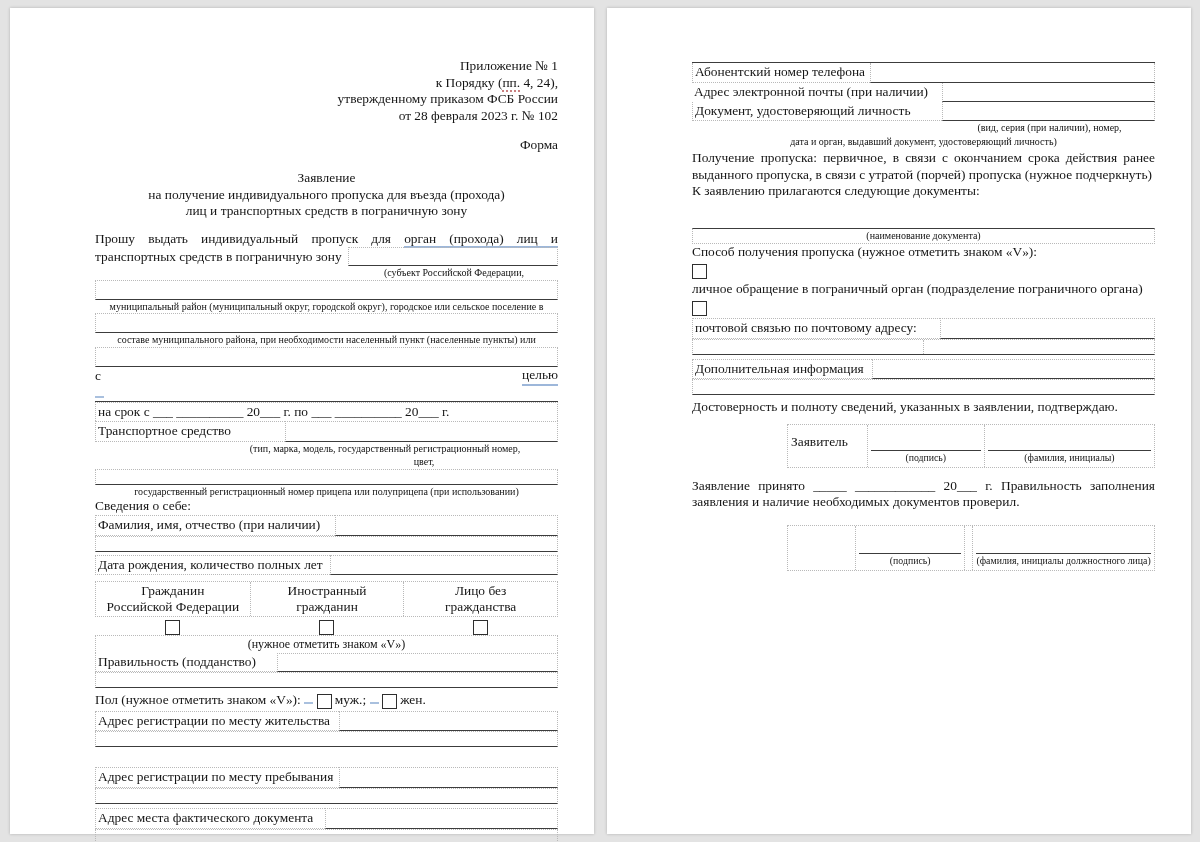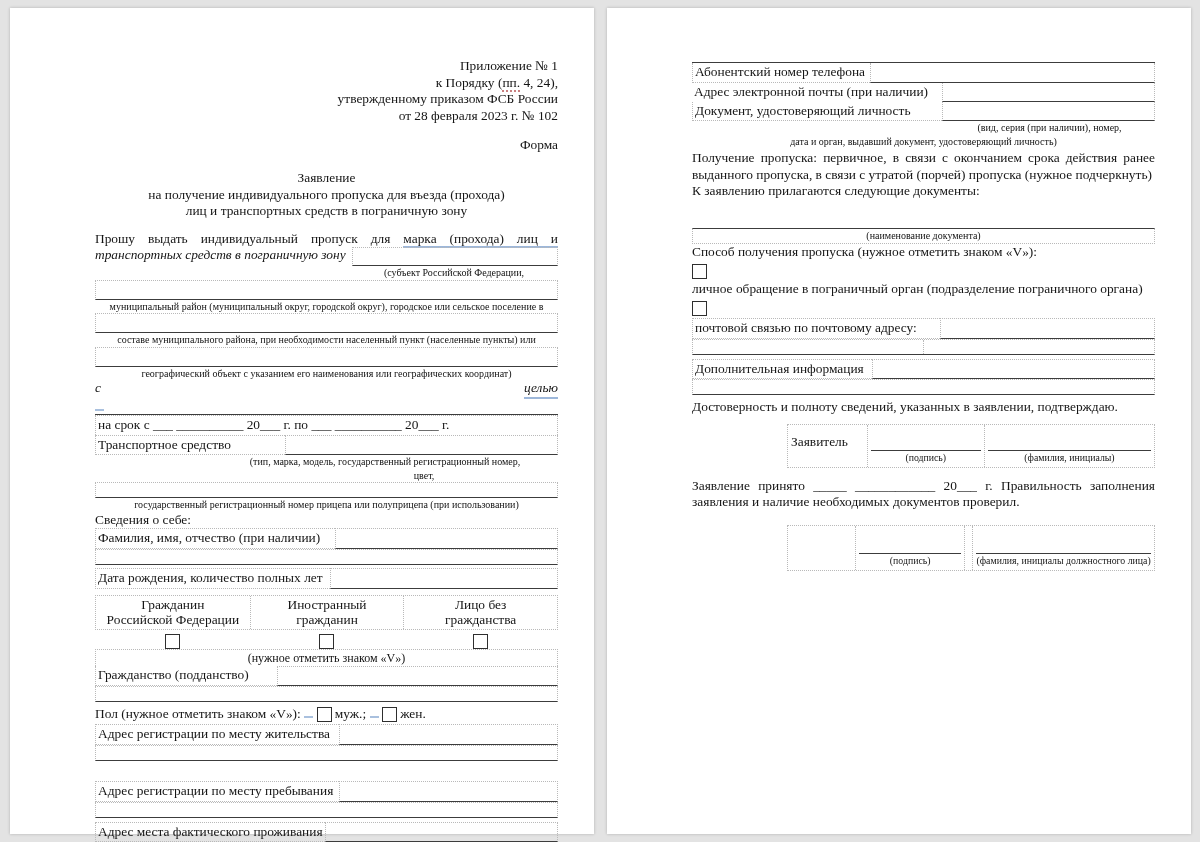--- a/index.html
+++ b/index.html
@@ -29,21 +29,21 @@
   .jpara { text-align:justify; }
   .jline { text-align:justify; text-align-last:justify; }
 
   .cap { font-size:10px; line-height:1.35; text-align:center; color:#111; }
   .cap-right { margin-left:255px; }
 
   .mark-b { border-bottom:2px solid #9db7da; }
   .mark-r { border-bottom:2px dotted #c98080; }
   .spmark { display:inline-block; width:9px; border-bottom:2px solid #a9c0de; height:10px; }
 
-  .row { display:flex; align-items:flex-start;font-style:italic; }
+  .row { display:flex; align-items:center; }
   .lf { display:flex; }
   .lbl { flex:0 0 auto; }
   .fld {
     flex:1 1 auto;
     border:1px dotted #b9b9b9;
     border-bottom:1.1px solid #3c3c3c;
     min-height:19px;
   }
   .fill-line {
     border:1px dotted #b9b9b9;
@@ -89,34 +89,33 @@
     </div>
 
     <div class="right" style="margin-top:13px">Форма</div>
 
     <div class="center" style="margin-top:16px">
       <div>Заявление</div>
       <div>на получение индивидуального пропуска для въезда (прохода)</div>
       <div>лиц и транспортных средств в пограничную зону</div>
     </div>
 
-    <div class="jline" style="margin-top:11px"><span>Прошу выдать индивидуальный пропуск для</span> <span class="mark-b">марка (прохода) лиц и</span></div>
+    <div class="jline" style="margin-top:11px"><span>Прошу выдать индивидуальный пропуск для</span> <span class="mark-b">орган (прохода) лиц и</span></div>
 
     <div class="row">
       <span class="lbl">транспортных средств в пограничную зону</span>
       <span class="fld" style="margin-left:6px"></span>
     </div>
     <div class="cap cap-right">(субъект Российской Федерации,</div>
 
     <div class="fill-line"></div>
     <div class="cap">муниципальный район (муниципальный округ, городской округ), городское или сельское поселение в</div>
     <div class="fill-line"></div>
     <div class="cap">составе муниципального района, при необходимости населенный пункт (населенные пункты) или</div>
     <div class="fill-line"></div>
-    <div class="cap">географический объект с указанием его наименования или географических координат)</div>
 
     <div class="row" style="justify-content:space-between">
       <span>с</span>
       <span class="mark-b">целью</span>
     </div>
     <div class="fill-line short" style="border-left:none;border-right:none;border-top:none"><span class="spmark"></span></div>
 
     <div class="dotbox" style="border-bottom:none;padding:1px 2px">на срок с ___ __________ 20___ г. по ___ __________ 20___ г.</div>
 
     <div class="lf">
@@ -156,21 +155,21 @@
       </div>
     </div>
     <div class="cb-row">
       <div><span class="cb"></span></div>
       <div><span class="cb"></span></div>
       <div><span class="cb"></span></div>
     </div>
     <div class="cap dotbox" style="font-size:12px;border-bottom:none">(нужное отметить знаком «V»)</div>
 
     <div class="lf">
-      <span class="lbl dotbox" style="width:182px;border-right:none;border-top:none;padding:1px 2px">Гражданство (подданство)</span>
+      <span class="lbl dotbox" style="width:182px;border-right:none;border-top:none;padding:1px 2px">Правильность (подданство)</span>
       <span class="fld"></span>
     </div>
     <div class="fill-line short"></div>
 
     <div style="margin-top:4px">
       <span>Пол (нужное отметить знаком «V»):</span>
       <span class="spmark"></span>
       <span class="cb"></span>
       <span>муж.;</span>
       <span class="spmark"></span>
@@ -184,21 +183,21 @@
     </div>
     <div class="fill-line short"></div>
 
     <div class="lf" style="margin-top:20px">
       <span class="lbl dotbox jl" style="width:244px;border-right:none;padding:1px 2px">Адрес регистрации по месту пребывания</span>
       <span class="fld"></span>
     </div>
     <div class="fill-line short"></div>
 
     <div class="lf" style="margin-top:4px">
-      <span class="lbl dotbox jl" style="width:230px;border-right:none;padding:1px 2px">Адрес места фактического проживания</span>
+      <span class="lbl dotbox jl" style="width:230px;border-right:none;padding:1px 2px">Адрес места фактического документа</span>
       <span class="fld"></span>
     </div>
     <div class="fill-line short"></div>
 
   </div>
 </div>
 
 <div class="page" id="page-2">
   <div class="content">
 

